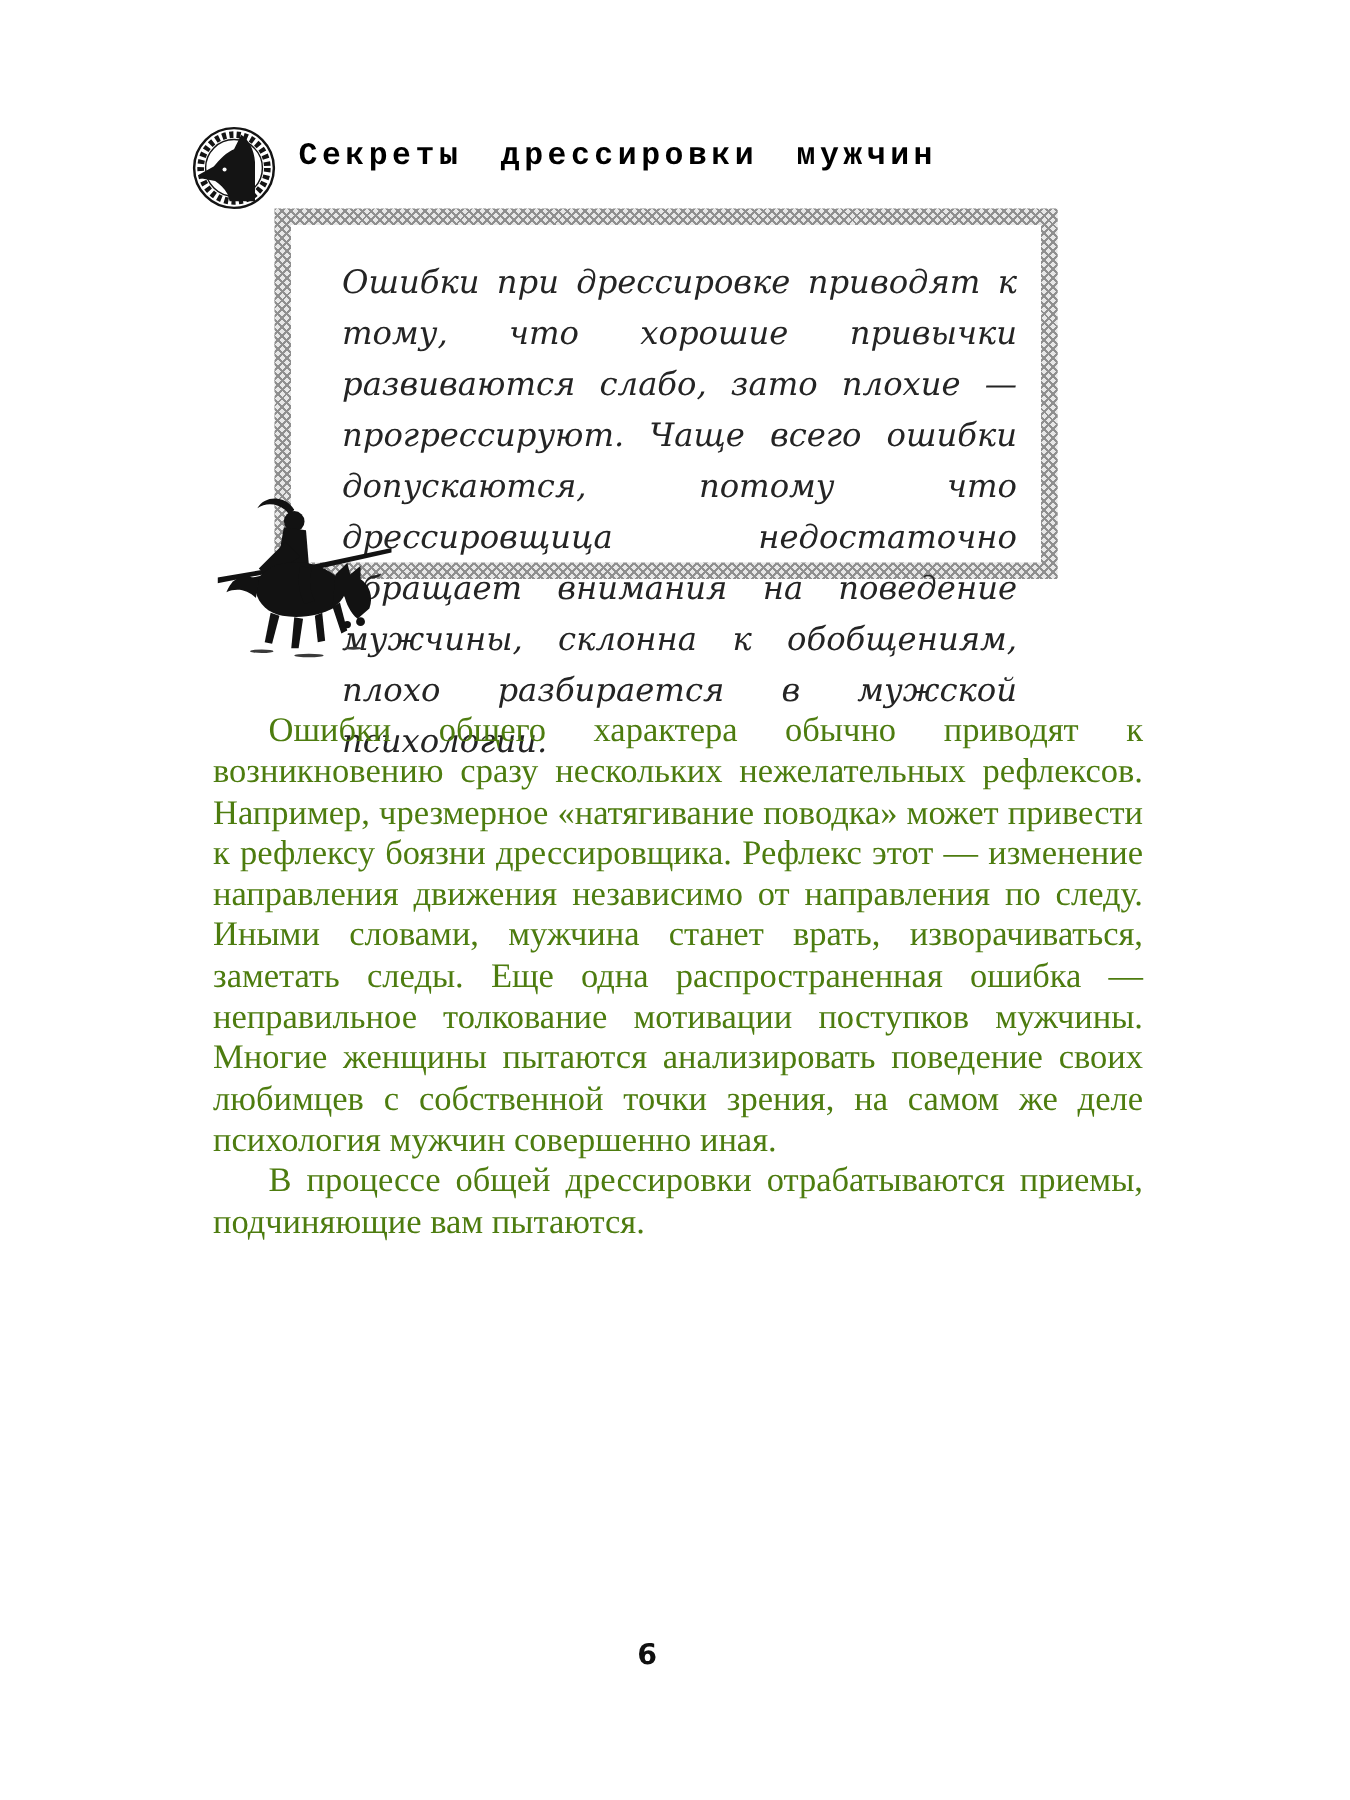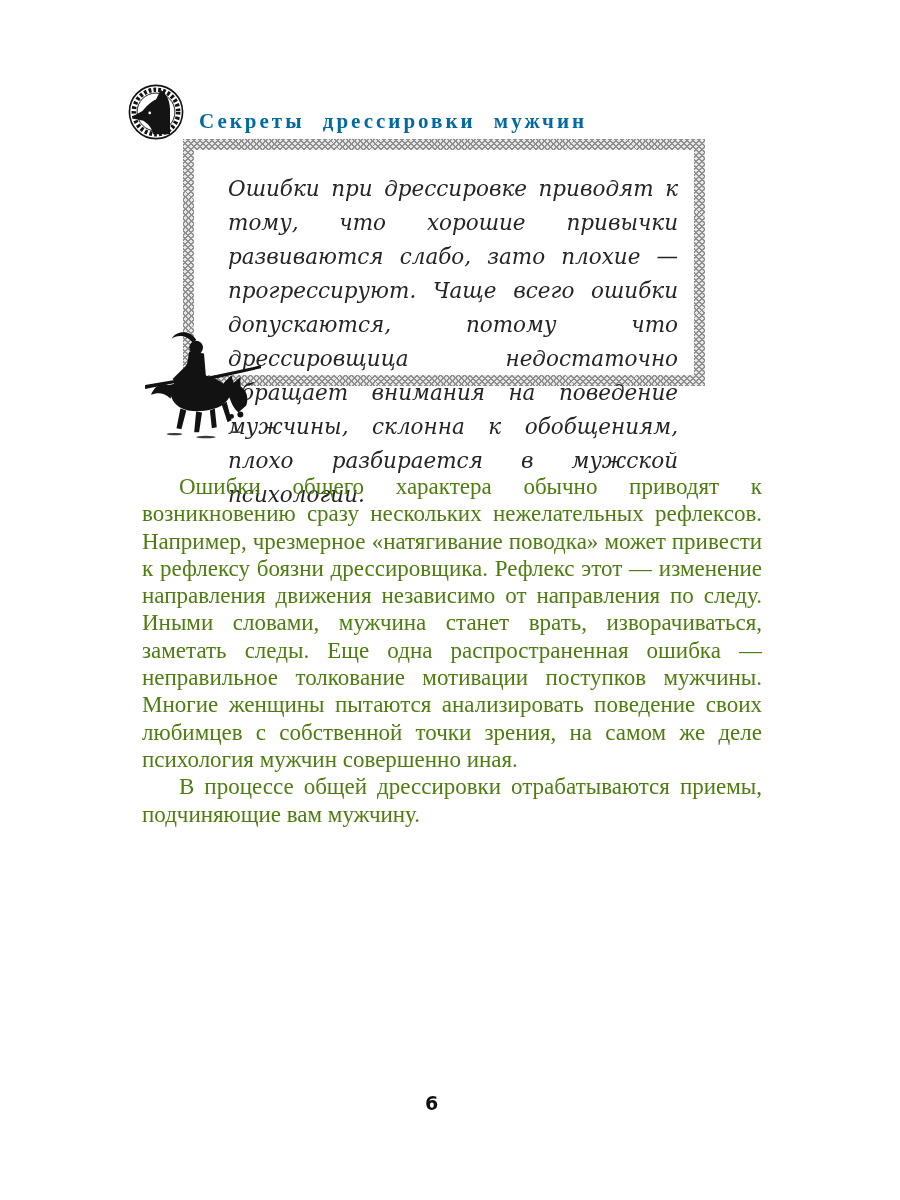--- a/index.html
+++ b/index.html
@@ -12,27 +12,27 @@
   }
   .page { position: absolute; inset: 0; }
 
   
   .header {
     position: absolute; left: 127px; top: 83px;
     display: flex; align-items: flex-start;
   }
   .medallion { width: 58px; height: 58px; flex: 0 0 auto; }
   .title {
-    margin: 26px 0 0 14px;
-    font-family: Liberation Serif, serif;
+    margin: 10px 0 0 14px;
+    font-family: Liberation Mono, monospace;
     font-weight: bold;
     font-size: 21px;
     letter-spacing: 3px;
     word-spacing: 10px;
-    color: #0369a1;
+    color: #000000;
     white-space: nowrap;
   }
 
   
   .epigraph-frame {
     position: absolute; left: 183px; top: 139px;
     width: 522px; height: 247px;
     box-sizing: border-box;
     padding: 11px;
     background:
@@ -133,20 +133,20 @@
       <g fill="#3a3a3a">
         <ellipse cx="30" cy="110" rx="8" ry="1.2"></ellipse>
         <ellipse cx="62" cy="113" rx="10" ry="1.2"></ellipse>
         <ellipse cx="92" cy="108" rx="6" ry="1"></ellipse>
       </g>
     </svg>
   </div>
 
   <main class="body-text">
     <p>Ошибки общего характера обычно приводят к возникновению сразу нескольких нежелательных рефлексов. Например, чрезмерное «натягивание поводка» может привести к рефлексу боязни дрессировщика. Рефлекс этот — изменение направления движения независимо от направления по следу. Иными словами, мужчина станет врать, изворачиваться, заметать следы. Еще одна распространенная ошибка — неправильное толкование мотивации поступков мужчины. Многие женщины пытаются анализировать поведение своих любимцев с собственной точки зрения, на самом же деле психология мужчин совершенно иная.</p>
-    <p>В процессе общей дрессировки отрабатываются приемы, подчиняющие вам мужчину.</p>
+    <p>В процессе общей дрессировки отрабатываются приемы, подчиняющие вам пытаются.</p>
   </main>
 
   <footer class="footer">
     <span class="page-number">6</span>
   </footer>
 
 </div>
 
 </body></html>

